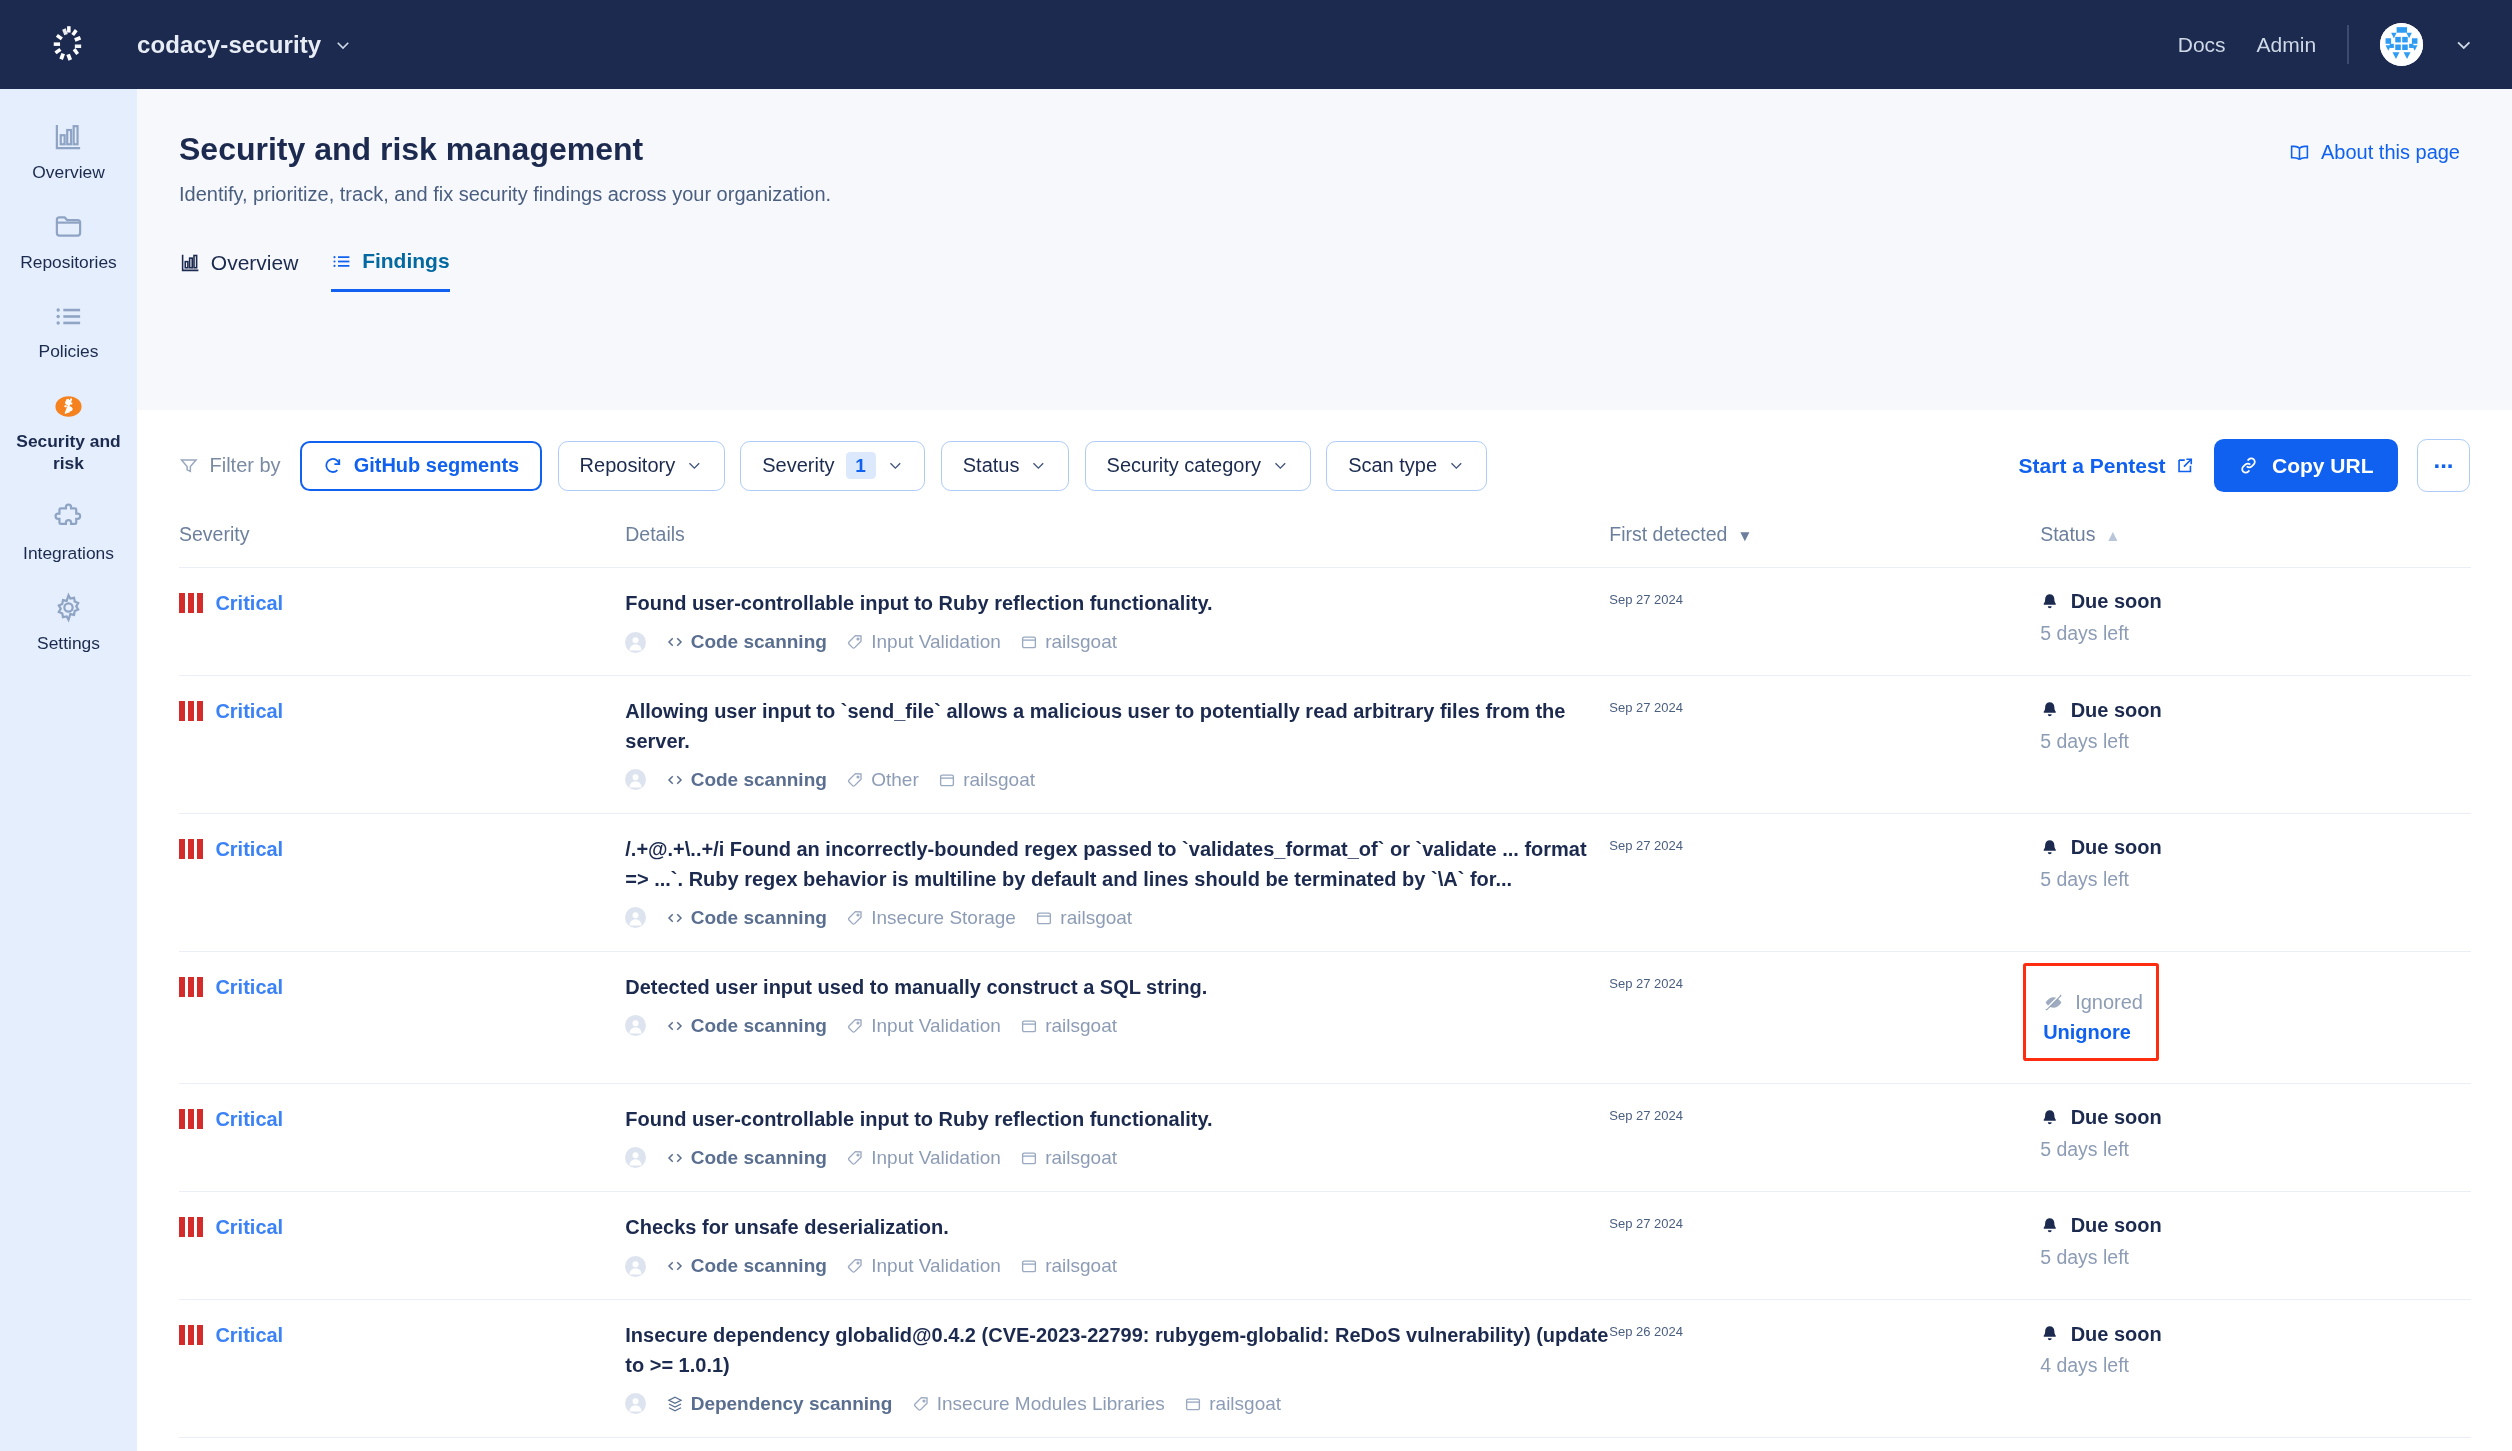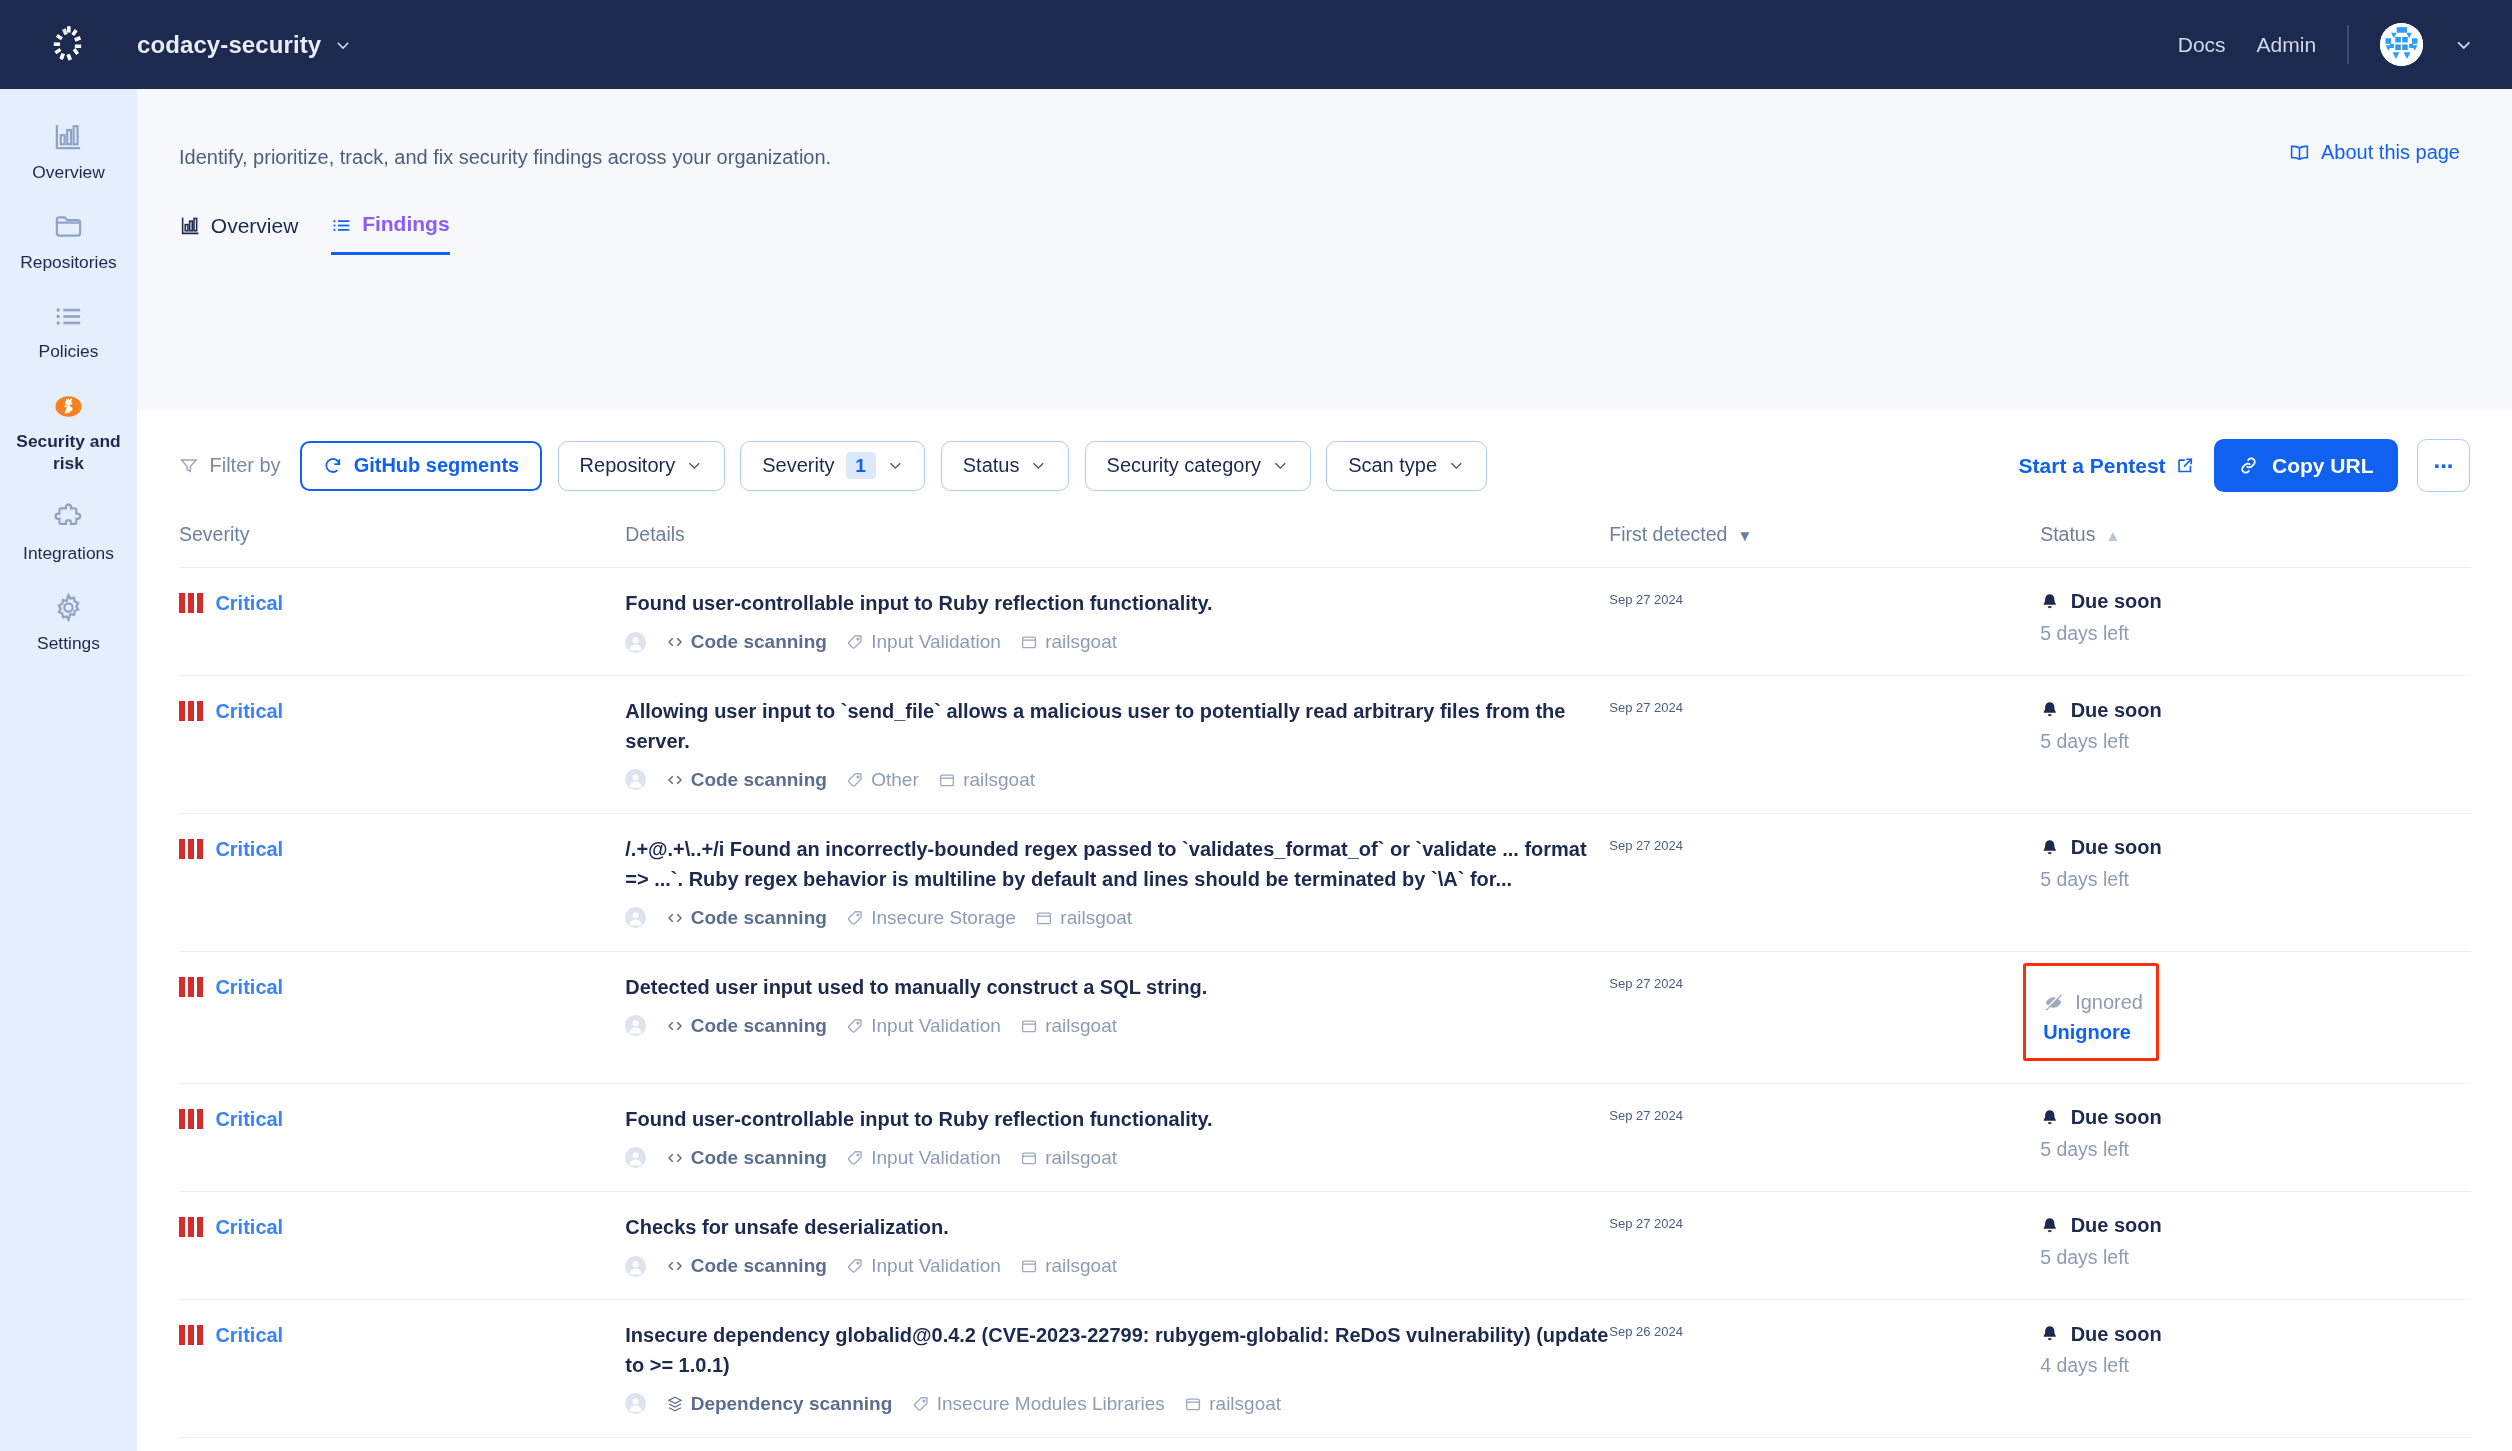--- a/index.html
+++ b/index.html
@@ -55,21 +55,21 @@
   .page-title { font-size: 32px; font-weight: bold; color: #1b2a4e; }
   .page-sub { margin-top: 15.4px; font-size: 20px; color: #4a5e80; }
   .about-link {
     position: absolute; right: 52px; top: 52px; display: flex; align-items: center; gap: 11px;
     color: #1061f0; font-size: 20px; cursor: pointer;
   }
 
   
   .tabs { display: flex; gap: 33px; padding: 43px 0 0 43px; }
   .tab { display: flex; align-items: center; gap: 9.8px; padding-bottom: 15.4px; font-size: 21px; color: #1b2a4e; cursor: pointer; }
-  .tab.active { color: #8b5cf6; font-weight: bold; border-bottom: 3.5px solid #1061f0; align-items: flex-end; }
+  .tab.active { color: #0369a1; font-weight: bold; border-bottom: 3.5px solid #1061f0; }
 
   
   .card {
     position: absolute; top: 321px; left: 0; width: 2375px; height: 1131px;
     background: #ffffff;
   }
   .toolbar { display: flex; align-items: center; padding: 29px 0 0 42px; }
   .filter-by { display: flex; align-items: center; gap: 11px; color: #7a8aa3; font-size: 20px; margin-right: 19.5px; }
   .chip {
     display: flex; align-items: center; gap: 11px; height: 50px; padding: 0 21px;
@@ -275,20 +275,21 @@
         <path d="M12 2.5l1.4 2.6 2.9-.6.5 2.9 2.7 1.2-1.5 2.5 1.5 2.5-2.7 1.2-.5 2.9-2.9-.6L12 21.5l-1.4-2.6-2.9.6-.5-2.9-2.7-1.2L6 12.9 4.5 10.4l2.7-1.2.5-2.9 2.9.6z"></path>
       </svg>
     </span>
     <span class="side-label">Settings</span>
   </div>
 </nav>
 
 <main class="main">
 
   <div class="page-head">
+    <div class="page-title">Security and risk management</div>
     <div class="page-sub">Identify, prioritize, track, and fix security findings across your organization.</div>
     <div class="about-link">
       <span>
         <svg width="21" height="21" viewBox="0 0 24 24" fill="none" stroke="#1061f0" stroke-width="1.8">
           <path d="M12 7c-1.5-1.3-3.5-2-6-2H3v13h3c2.5 0 4.5.7 6 2"></path>
           <path d="M12 7c1.5-1.3 3.5-2 6-2h3v13h-3c-2.5 0-4.5.7-6 2"></path>
           <path d="M12 7v13"></path>
         </svg>
       </span>
       <span>About this page</span>

